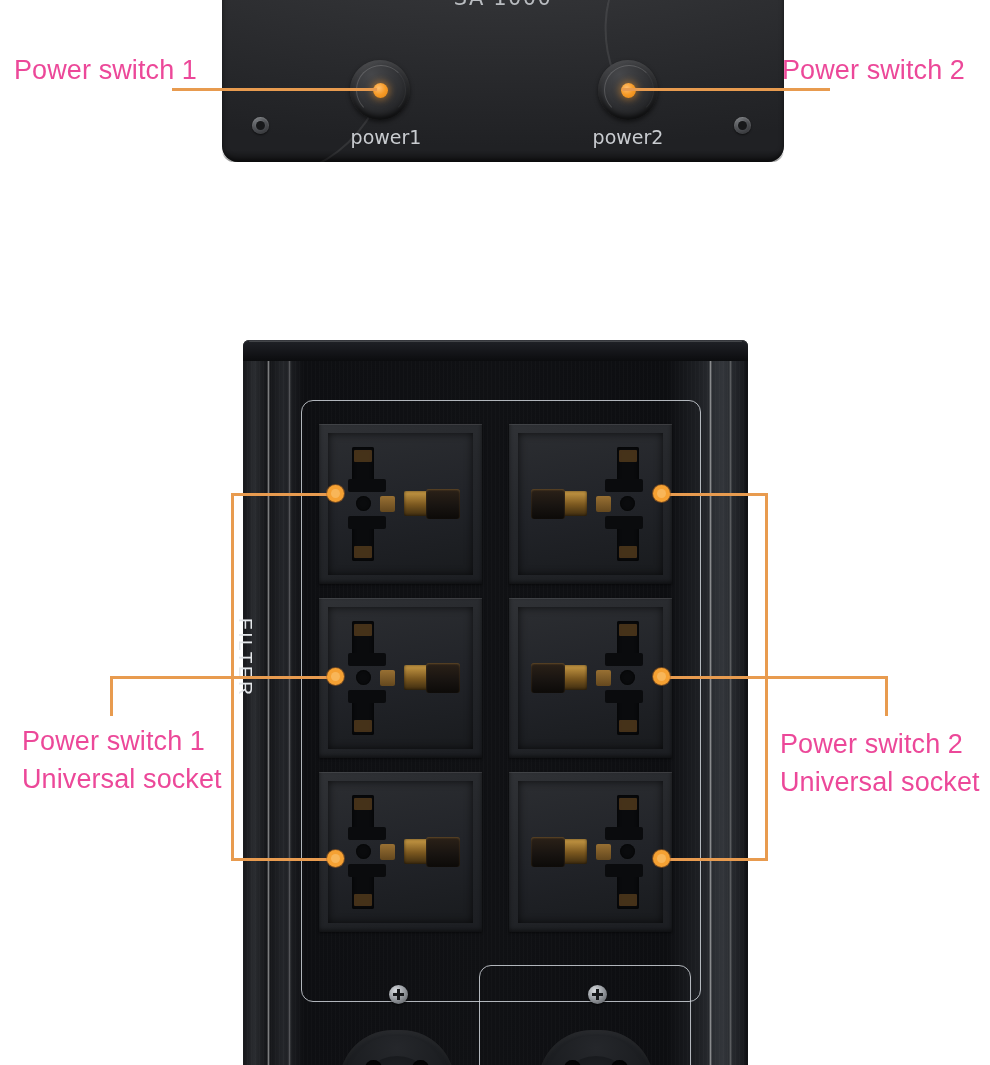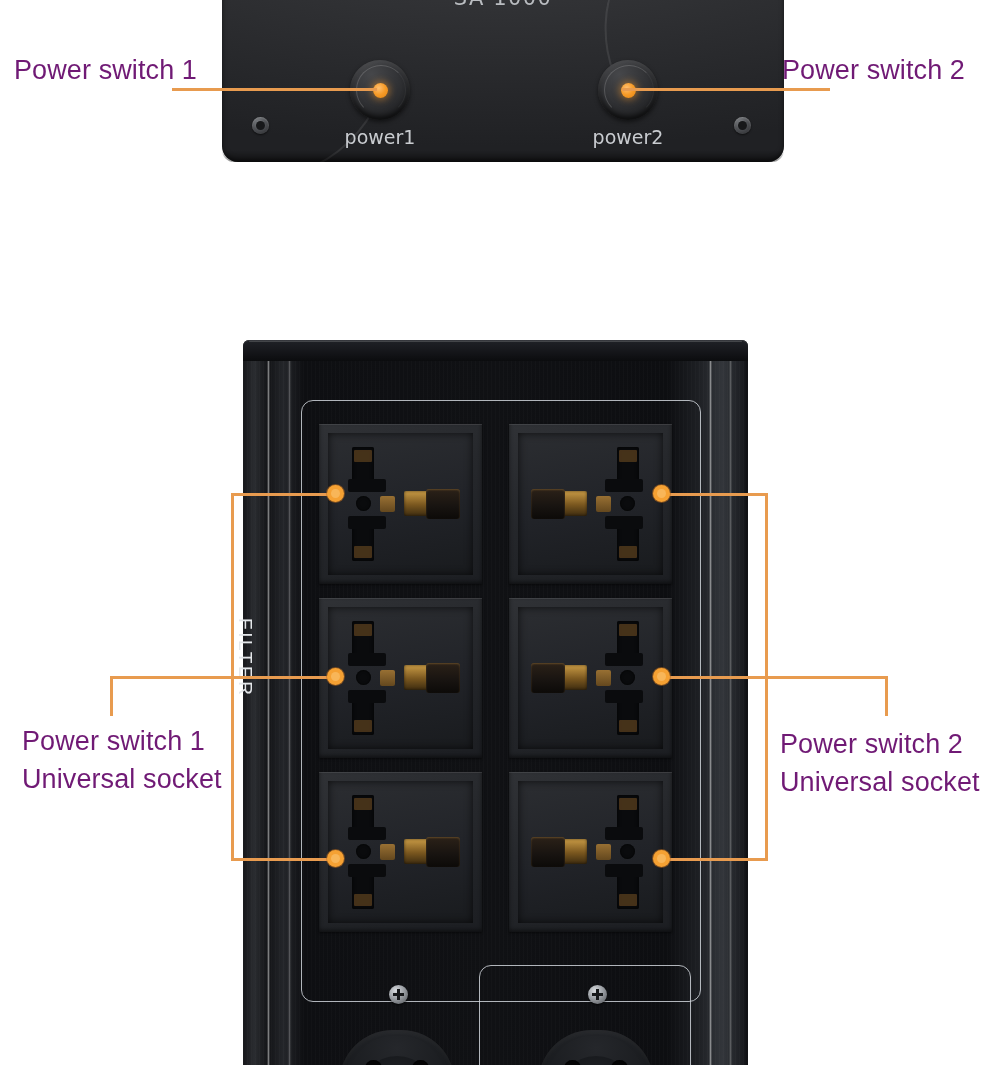--- a/index.html
+++ b/index.html
@@ -24,21 +24,21 @@
     background:#f5a133;
     box-shadow:0 0 0 1px rgba(190,110,30,.55);
   }
   .dot i{
     position:absolute;left:4px;top:4px;width:9px;height:9px;border-radius:50%;
     background:#f8b659;
   }
 
   .label{
     position:absolute;
-    color:#701a75;
+    color:#ec4899;
     font-size:27px;
     line-height:1.38;
     white-space:nowrap;
     letter-spacing:.1px;
   }
   .label.two-line{line-height:1.42;}
 
   
   #top-device{
     left:222px;top:-96px;width:562px;height:258px;
@@ -243,21 +243,21 @@
   <div id="top-device" class="abs">
     <div class="arc l"></div>
     <div class="arc r"></div>
 
     <div class="model-text">SA-1000</div>
 
     <div class="pbtn" style="left:128px;top:156px;">
       <div class="ring"></div>
       <div class="led"></div>
     </div>
-    <div class="pbtn-cap" style="left:88px;top:222px;">power1</div>
+    <div class="pbtn-cap" style="left:94px;top:222px;">power1</div>
 
     <div class="pbtn" style="left:376px;top:156px;">
       <div class="ring"></div>
       <div class="led"></div>
     </div>
     <div class="pbtn-cap" style="left:336px;top:222px;">power2</div>
 
     <div class="screw" style="left:30px;top:213px;">
         <i></i>
       </div>

